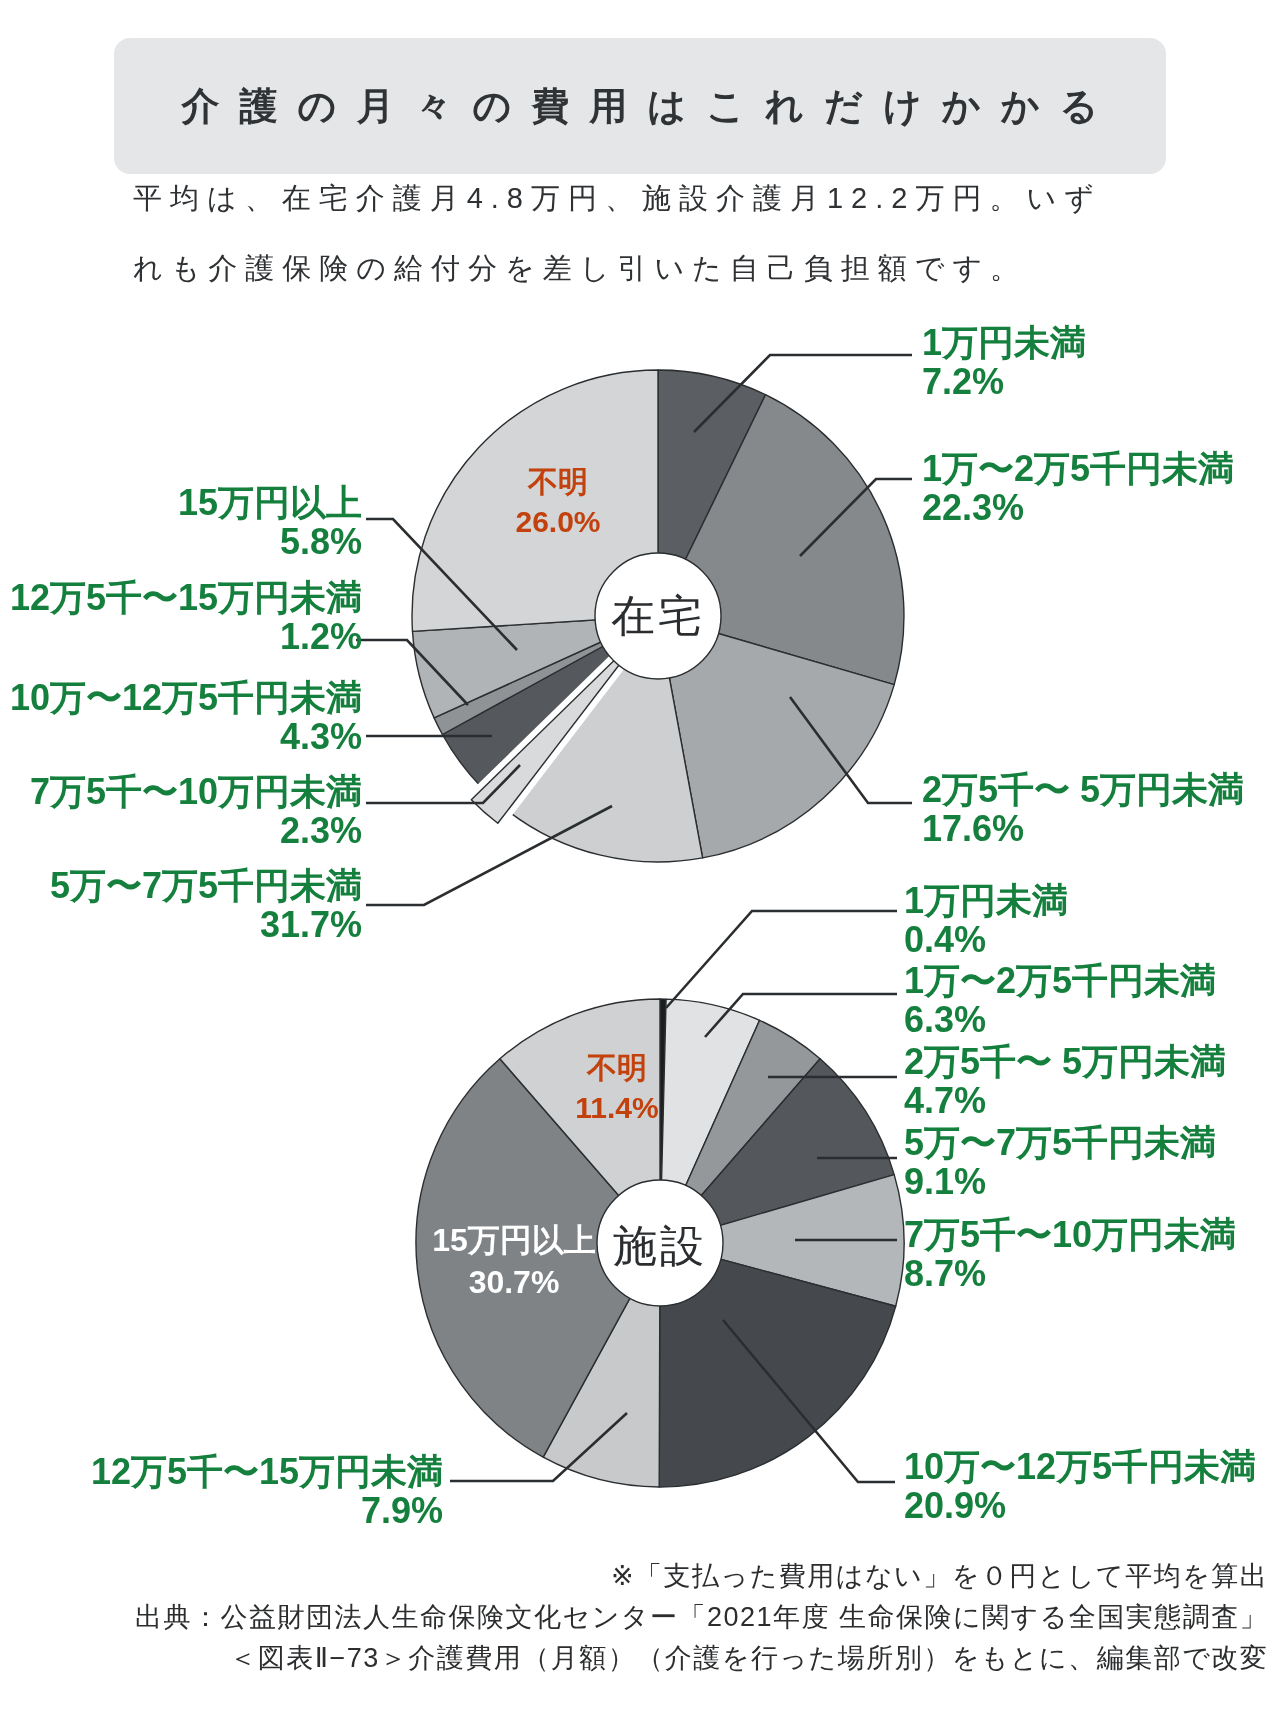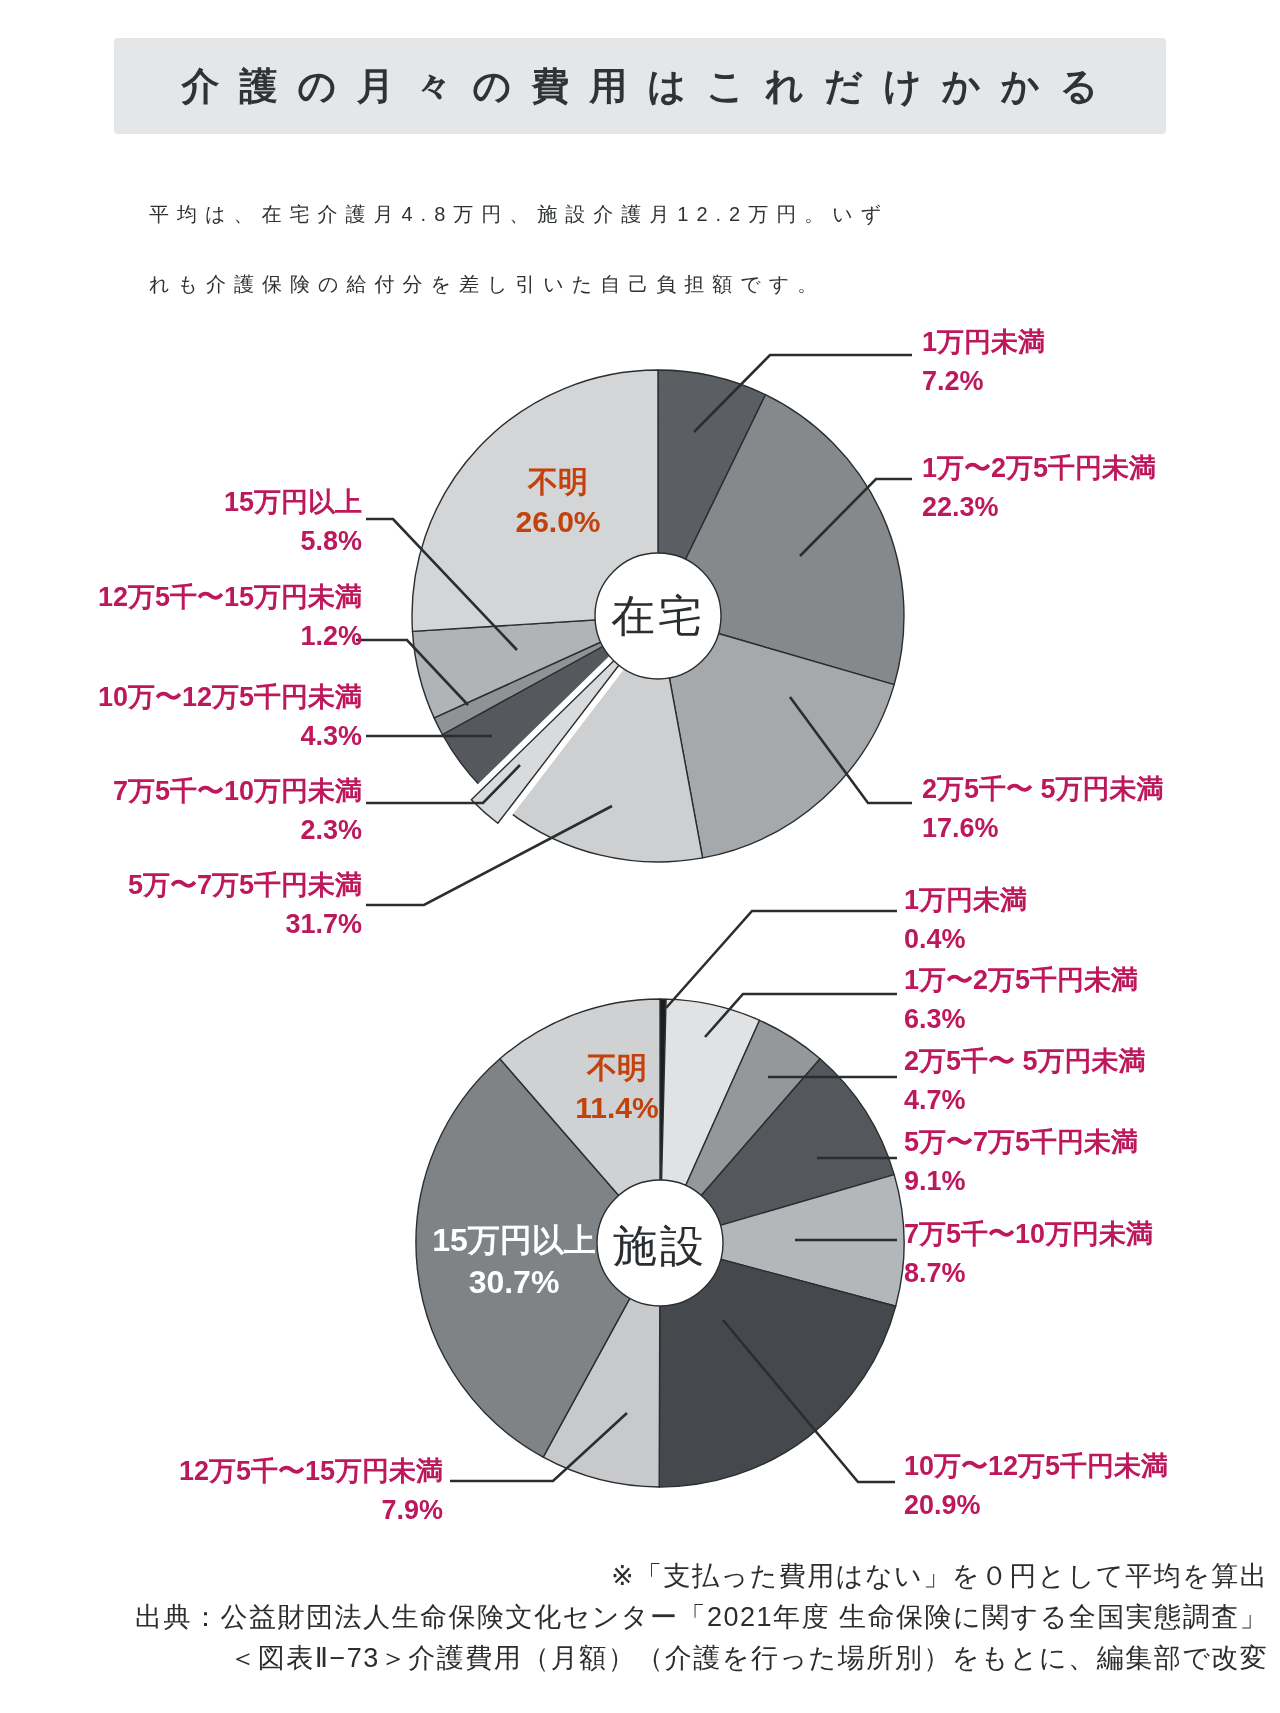--- a/index.html
+++ b/index.html
@@ -1,30 +1,30 @@
 <!DOCTYPE html>
 <html><head>
 <meta charset="utf-8">
 <style>
   html,body{margin:0;padding:0;background:#ffffff;}
   body{font-family:"Liberation Sans","DejaVu Sans",sans-serif;}
   .page{position:relative;width:1280px;height:1713px;background:#fff;overflow:hidden;color:#2f3234;}
 
-  .title-box{position:absolute;left:114px;top:38px;width:1052px;height:96px;
-    background:#e4e6e7;border-radius:4px;display:flex;align-items:center;justify-content:center;}
+  .title-box{position:absolute;left:114px;top:38px;width:1052px;height:136px;
+    background:#e4e6e7;border-radius:16px;display:flex;align-items:center;justify-content:center;}
   .title-box h1{margin:0;font-size:38px;font-weight:700;letter-spacing:20px;text-indent:20px;color:#303335;white-space:nowrap;}
 
-  .subtitle{position:absolute;left:133px;top:163px;margin:16px;font-size:20px;font-weight:500;
+  .subtitle{position:absolute;left:133px;top:163px;margin:0;font-size:29px;font-weight:500;
     letter-spacing:8px;line-height:70px;color:#2f3234;white-space:nowrap;}
   .subtitle span{display:block;}
 
   #chart-svg{position:absolute;left:0;top:0;z-index:1;}
 
-  .olabel{position:absolute;z-index:2;font-size:27px;font-weight:700;line-height:39px;
-    color:#be185d;white-space:nowrap;}
+  .olabel{position:absolute;z-index:2;font-size:36px;font-weight:700;line-height:39px;
+    color:#15803d;white-space:nowrap;}
   .olabel span{display:block;}
   .olabel.left-col{text-align:right;}
   .olabel.right-col{text-align:left;}
 
   .ilabel{position:absolute;z-index:2;transform:translateX(-50%);text-align:center;
     font-size:30px;font-weight:700;line-height:40px;color:#c2410c;white-space:nowrap;}
   .ilabel span{display:block;}
   .ilabel.white{color:#ffffff;font-size:32px;line-height:42px;}
 
   .center-label{position:absolute;z-index:2;transform:translate(-50%,-50%);

